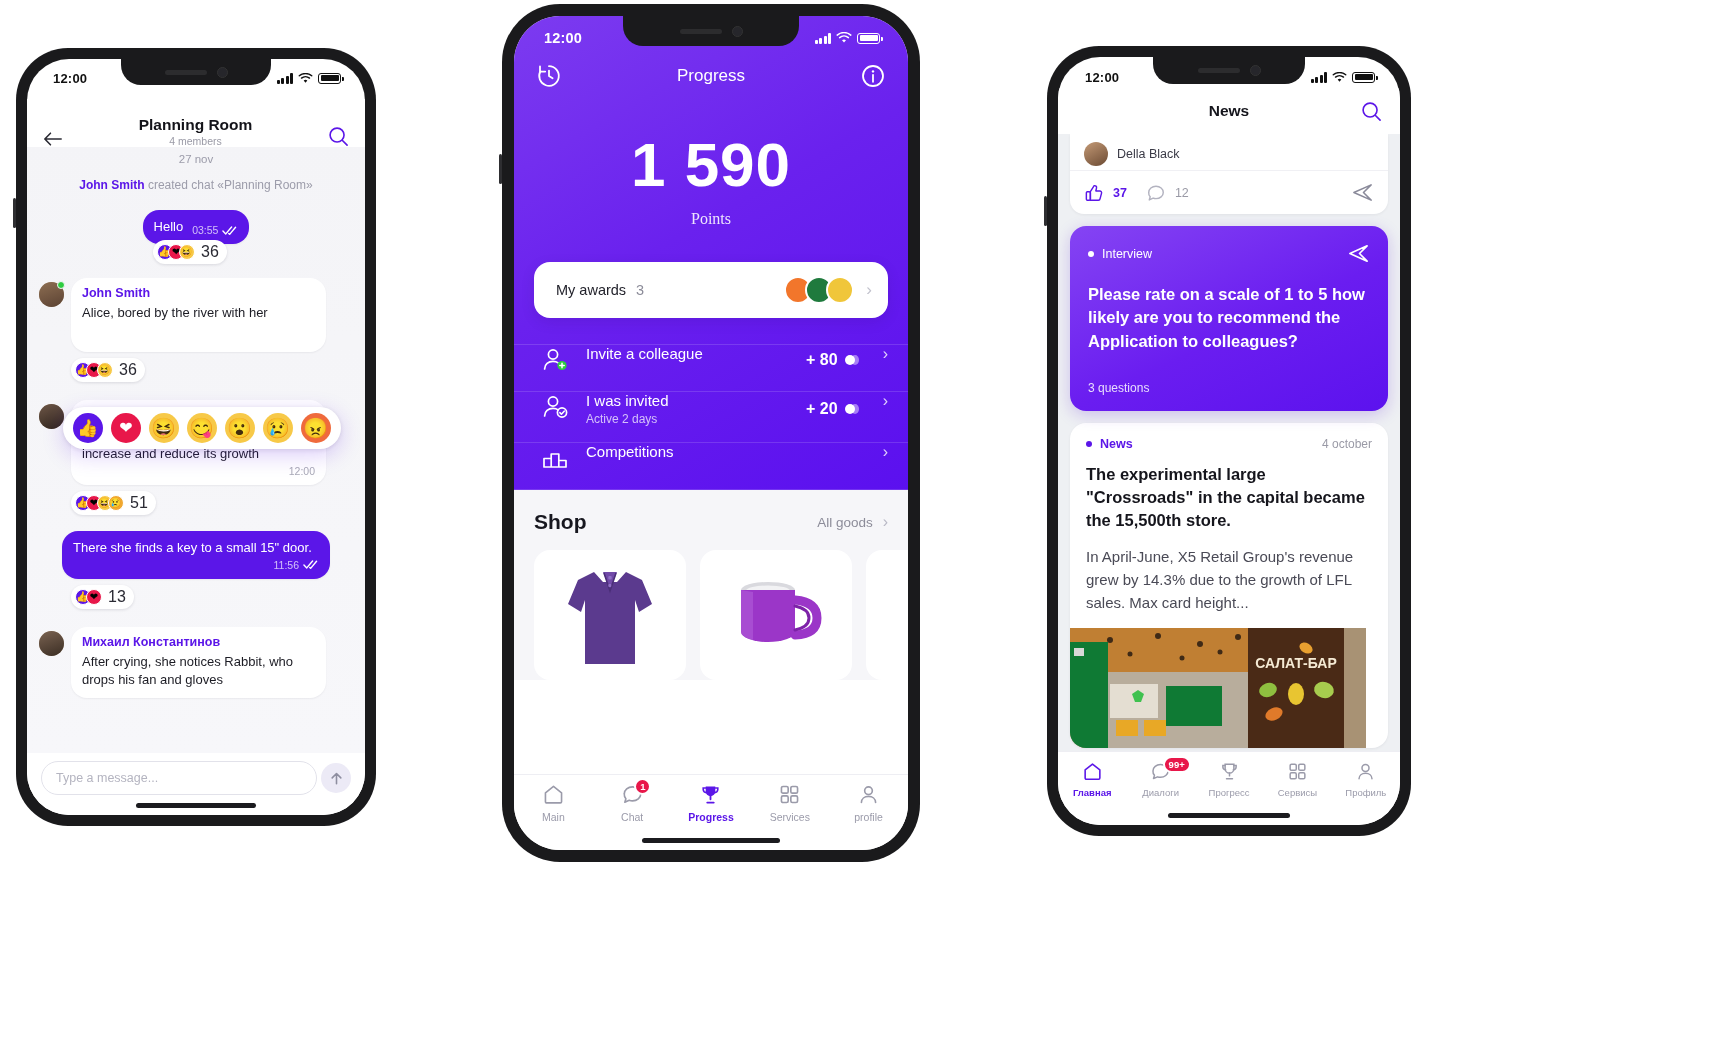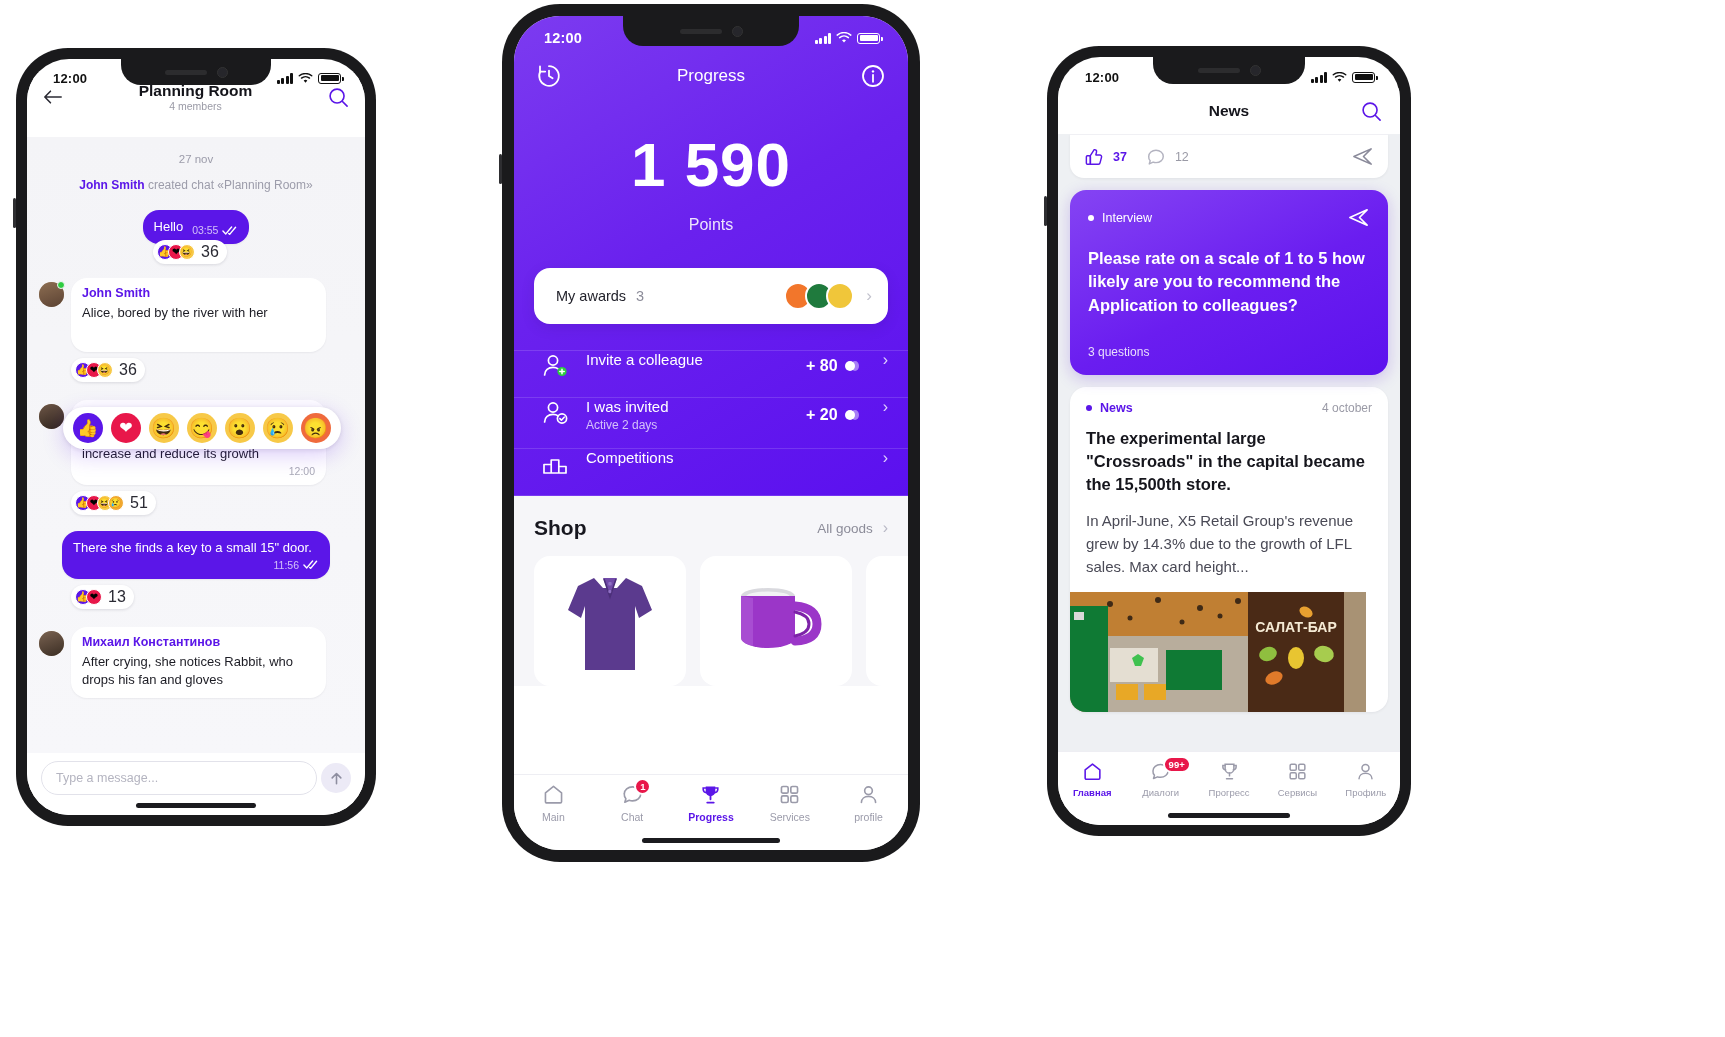--- a/index.html
+++ b/index.html
@@ -65,22 +65,22 @@
   .batt::after { content:""; position:absolute; right:-3.5px; top:3.5px;
     width:2px; height:4px; background: currentColor; border-radius:0 1px 1px 0; }
   .batt span { display:block; height:100%; background: currentColor; border-radius:1px; }
 
   
   #phone1 { left: 16px; top: 48px; width: 360px; height: 778px; }
   #phone1 .notch { width: 150px; height: 26px; }
   #phone1 .statusbar { padding: 8px 24px 0 26px; height: 30px; color: #111; font-size: 13px; }
 
   .chat-header {
-    position: absolute; top: 14px; left: 0; right: 0; height: 48px;
-    background: #fff; display: flex; align-items: center; padding: 0 16px;
+    position: absolute; top: 40px; left: 0; right: 0; height: 48px;
+    background: #fff; display: flex; align-items: flex-end; padding: 0 16px;
     z-index: 20;
   }
   .chat-header-center { flex: 1; text-align: center; }
   .ch-title { font-size: 15.5px; font-weight: 600; color: #14141a; line-height: 1.15; }
   .ch-sub { font-size: 10.5px; color: #9a9aa6; margin-top: 1px; }
   .icon-btn { background: none; border: none; cursor: pointer; display:flex;
               align-items:center; justify-content:center; padding:0; }
 
   .chat-body {
     position: absolute; top: 78px; bottom: 62px; left: 0; right: 0;
@@ -173,21 +173,21 @@
   .prg-top { background: linear-gradient(150deg,#7c3bf0 0%, #6a21ee 45%, #5b10ef 100%);
              position:relative; padding-top: 34px; }
   .prg-nav { height: 52px; display:flex; align-items:center; padding: 0 22px; position:relative; }
   .prg-nav h1 { position:absolute; left:0; right:0; text-align:center;
                 font-size: 17px; font-weight: 500; color:#fff; pointer-events:none; }
   .prg-nav .icon-btn { position:relative; z-index:2; }
   .prg-nav .right { margin-left:auto; position:relative; z-index:2; }
 
   .points-num { text-align:center; font-size: 62px; font-weight: 700; color:#fff;
                 letter-spacing: 1px; line-height: 1; margin-top: 32px; }
-  .points-lbl { text-align:center; font-size: 16px; color: rgba(255,255,255,.88); margin-top: 20px; }
+  .points-lbl { text-align:center; font-size: 16px; color: rgba(255,255,255,.88); margin-top: 14px; font-family: Liberation Serif, serif; }
 
   .awards-card {
     margin: 34px 20px 0; background:#fff; border-radius: 16px; height: 56px;
     display:flex; align-items:center; padding: 0 16px 0 22px;
     box-shadow: 0 4px 14px rgba(40,10,90,.12);
   }
   .awards-card .lbl { font-size: 14.5px; color:#23232c; }
   .awards-card .num { font-size: 14.5px; color:#8c8c99; margin-left: 10px; }
   .awards-card .spacer { flex:1; }
   .aw-stack { display:flex; }
@@ -691,20 +691,24 @@
         <svg width="21" height="21" viewBox="0 0 22 22">
           <circle cx="9.5" cy="9.5" r="7.3" stroke="#5b16e8" stroke-width="1.7" fill="none"></circle>
           <path d="M14.9 14.9L20 20" stroke="#5b16e8" stroke-width="1.7" stroke-linecap="round"></path>
         </svg>
       </button>
     </div>
 
     <div class="news-body">
 
       <div class="nb-card nb-partial">
+        <div class="nb-auth">
+          <div class="av" style="background:linear-gradient(150deg,#c49a76,#6b4a33)"></div>
+          <span class="nm">Della Black</span>
+        </div>
         <div class="nb-actions">
           <svg width="20" height="20" viewBox="0 0 22 22">
             <path d="M7 9.6L11.2 3a2 2 0 0 1 2.6 2.3l-.8 3.4h4.4a2 2 0 0 1 1.9 2.5l-1.6 6A2.1 2.1 0 0 1 15.4 19H7z" stroke="#5b16e8" stroke-width="1.6" fill="none" stroke-linejoin="round"></path>
             <rect x="2.6" y="9.6" width="4.4" height="9.4" rx="1.2" stroke="#5b16e8" stroke-width="1.6" fill="none"></rect>
           </svg>
           <span class="cntv">37</span>
           <svg width="20" height="20" viewBox="0 0 22 22" style="margin-left:10px">
             <path d="M3 10.4c0-3.9 3.6-6.8 8-6.8s8 2.9 8 6.8-3.6 6.8-8 6.8c-1.1 0-2.2-.2-3.2-.6L3.6 18.6l1-3.4A6.3 6.3 0 0 1 3 10.4z" stroke="#b3b3c0" stroke-width="1.6" fill="none" stroke-linejoin="round"></path>
           </svg>
           <span class="cntg">12</span>

